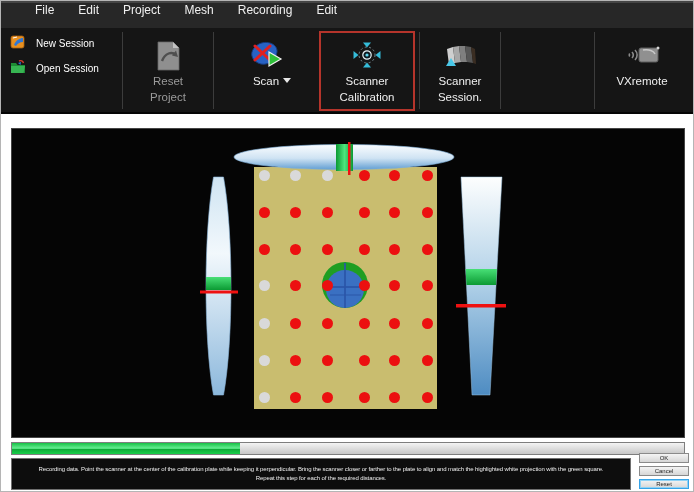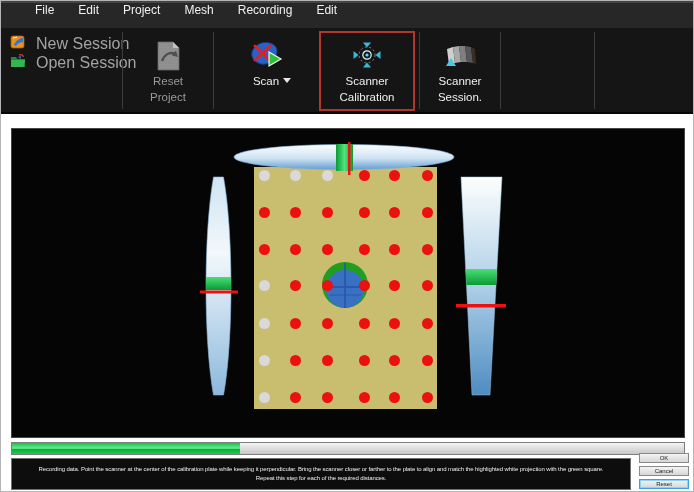--- a/index.html
+++ b/index.html
@@ -12,21 +12,21 @@
   .screen{position:relative;width:694px;height:492px;background:#ffffff;border:1px solid #b5b5b5;overflow:hidden;}
 
   
   .menubar{position:absolute;left:0;top:0;width:100%;height:27px;background:#272727;
     border-top:2px solid #454545;display:flex;align-items:flex-start;padding-left:22px;}
   .menu-item{color:#f0f0f0;font-size:12px;padding:0 12px;cursor:default;}
 
   
   .toolbar{position:absolute;left:0;top:27px;width:100%;height:86px;background:#151515;border-bottom:2px solid #050505;}
   .session-item{position:absolute;left:8px;display:flex;align-items:center;gap:9px;height:21px;cursor:pointer;}
-  .session-item .s-label{color:#a3a3a3;font-size:16px;white-space:nowrap;text-align:right;}
+  .session-item .s-label{color:#ffffff;font-size:10px;white-space:nowrap;text-align:right;}
   .vsep{position:absolute;top:4px;height:77px;width:1px;background:#3c3c3c;}
   .hl-box{position:absolute;left:318px;top:3px;width:96px;height:80px;border:2px solid var(--hl);pointer-events:none;}
   .tool-btn{position:absolute;top:4px;height:79px;display:flex;flex-direction:column;align-items:center;
     padding-top:6px;gap:1px;background:none;border:none;cursor:pointer;font-family:inherit;}
   .tool-btn .icon{height:35px;display:flex;align-items:center;justify-content:center;}
   .tool-btn .lbl{font-size:11.5px;line-height:15px;color:#efefef;text-align:center;white-space:nowrap;}
   .tool-btn .lbl:empty{display:none;}
   .tool-btn.disabled{cursor:default;}
   .tool-btn.disabled .lbl{color:#9a9a9a;}
   .scan-arrow{position:absolute;left:68px;top:46px;width:0;height:0;
@@ -79,21 +79,21 @@
       <span class="icon">
         <svg width="18" height="18" viewBox="0 0 18 18">
           <rect x="2" y="3" width="13" height="12" rx="2" fill="#e89020" stroke="#a85f10" stroke-width="0.8"></rect>
           <path d="M5 12 C7 7 11 5 14 5 L14 9 C11 9 8 11 7 13 Z" fill="#2f77d6"></path>
           <path d="M4 5 L8 4" stroke="#ffffff" stroke-width="1"></path>
         </svg>
       </span>
       <span class="s-label">New Session</span>
     </div>
 
-    <div class="session-item" style="top:24px;">
+    <div class="session-item" style="top:30px;">
       <span class="icon">
         <svg width="18" height="18" viewBox="0 0 18 18">
           <path d="M2 5 L7 5 L8.5 7 L16 7 L16 15 L2 15 Z" fill="#1e8c34"></path>
           <path d="M2 8 L16 8 L14.5 15 L2 15 Z" fill="#37b552"></path>
           <path d="M10 3 C12 2 14 3 14.5 5" stroke="#d03a2c" stroke-width="1.4" fill="none"></path>
           <path d="M9 5 l3 -1 -0.5 3 z" fill="#2f77d6"></path>
         </svg>
       </span>
       <span class="s-label">Open Session</span>
     </div>
@@ -157,20 +157,32 @@
           <polygon points="22,5 28,6 30,22 24,21" fill="#565656"></polygon>
           <polygon points="28,6 32,8 33,23 30,22" fill="#3a2d22"></polygon>
           <polygon points="3,25 13,25 8,17" fill="#49c8e8"></polygon>
         </svg>
       </span>
       <span class="lbl">Scanner</span>
       <span class="lbl">Session.</span>
     </button>
 
 
+    <button class="tool-btn" style="left:595px;width:92px;">
+      <span class="icon">
+        <svg width="38" height="30" viewBox="0 0 38 30">
+          <rect x="16" y="7" width="19" height="14" rx="2" fill="#909090" stroke="#5e5e5e"></rect>
+          <path d="M20 9 C26 8 31 10 32 13" stroke="#c9c9c9" stroke-width="1.5" fill="none"></path>
+          <path d="M12 9 a7 7 0 0 1 0 10 M9 11 a4.5 4.5 0 0 1 0 6 M6 12.5 a2.5 2.5 0 0 1 0 3" stroke="#8a8a8a" stroke-width="1.6" fill="none"></path>
+          <circle cx="35" cy="7" r="1.5" fill="#d8d8d8"></circle>
+        </svg>
+      </span>
+      <span class="lbl">VXremote</span>
+
+    </button>
   </div>
 
   <div class="viewport">
 
     <div class="plate">
       <div class="target-outer"></div>
       <div class="target-inner"></div>
       <div class="cross-v"></div>
       <div class="cross-h1"></div>
       <div class="cross-h2"></div>

